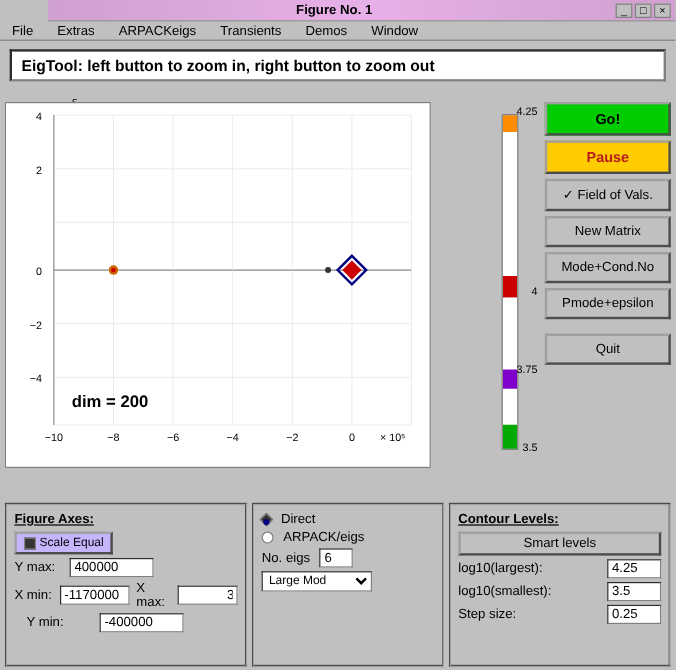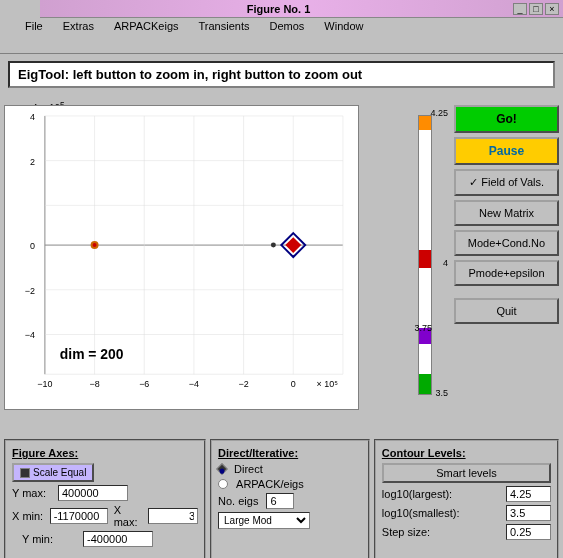--- a/index.html
+++ b/index.html
@@ -40,24 +40,24 @@
       border: 1px solid #808080;
       font-size: 9px;
       display: flex;
       align-items: center;
       justify-content: center;
       cursor: pointer;
     }
     
     .menu-bar {
       background: #c0c0c0;
-      height: 36px;
+      height: 16px;
       display: flex;
       align-items: flex-start;
-      padding: 0 19px;
+      padding: 0 4px;
       border-bottom: 1px solid #808080;
       gap: 8px;
     }
     .menu-item {
       padding: 2px 6px;
       cursor: pointer;
       font-size: 11px;
     }
     
     .info-bar {
@@ -110,21 +110,21 @@
       color: black;
       border: 2px outset #a0a0a0;
       padding: 5px;
       text-align: center;
       cursor: pointer;
       font-size: 12px;
       font-weight: bold;
     }
     .btn-pause {
       background: #ffcc00;
-      color: #0369a1;
+      color: #b91c1c;
       border: 2px outset #a0a0a0;
       padding: 5px;
       text-align: center;
       cursor: pointer;
       font-size: 12px;
       font-weight: bold;
     }
     .btn-normal {
       background: #c0c0c0;
       border: 2px outset #a0a0a0;
@@ -358,21 +358,21 @@
 
       <div style="height:60px; background:white;"></div>
 
       <div style="height:16px; background:#8000cc;"></div>
 
       <div style="height:30px; background:white;"></div>
 
       <div style="height:22px; background:#00aa00;"></div>
     </div>
     <span style="position:absolute; right:2px; top:155px; font-size:9px;">4</span>
-    <span style="position:absolute; right:18px; top:220px; font-size:9px;">3.75</span>
+    <span style="position:absolute; right:2px; top:220px; font-size:9px;">3.75</span>
     <span style="position:absolute; right:2px; bottom:15px; font-size:9px;">3.5</span>
   </div>
 
   <div class="right-panel">
     <button class="btn-go">Go!</button>
     <button class="btn-pause">Pause</button>
     <button class="btn-normal">✓ Field of Vals.</button>
     <button class="btn-normal">New Matrix</button>
     <button class="btn-normal">Mode+Cond.No</button>
     <button class="btn-normal">Pmode+epsilon</button>
@@ -401,21 +401,20 @@
       <span style="margin-left:2px; width:38px;">X max:</span>
       <input class="panel-input" type="text" style="width: 50px; padding-left: 40px;" value="390000">
     </div>
     <div class="panel-row">
       <span style="width:42px; margin-left:10px;">Y min:</span>
       <input class="panel-input" type="text" style="width: 70px; margin-left: 15px;" value="-400000">
     </div>
   </div>
 
   <div class="panel-box" style="flex:0.85; min-width:120px;">
-    <div class="panel-title">Direct/Iterative:</div>
     <div class="panel-row">
       <span class="radio-dot filled diamond" style="border-radius:0; transform:rotate(45deg); background:#333; border:1px solid #808080;"></span>
       <span style="margin-left:4px;">Direct</span>
     </div>
     <div class="panel-row">
       <span class="radio-dot" style="display:inline-block; width:10px; height:10px; border-radius:50%; border:1px solid #808080; background:white;"></span>
       <span style="margin-left:4px;">ARPACK/eigs</span>
     </div>
     <div class="panel-row">
       <span>No. eigs</span>

